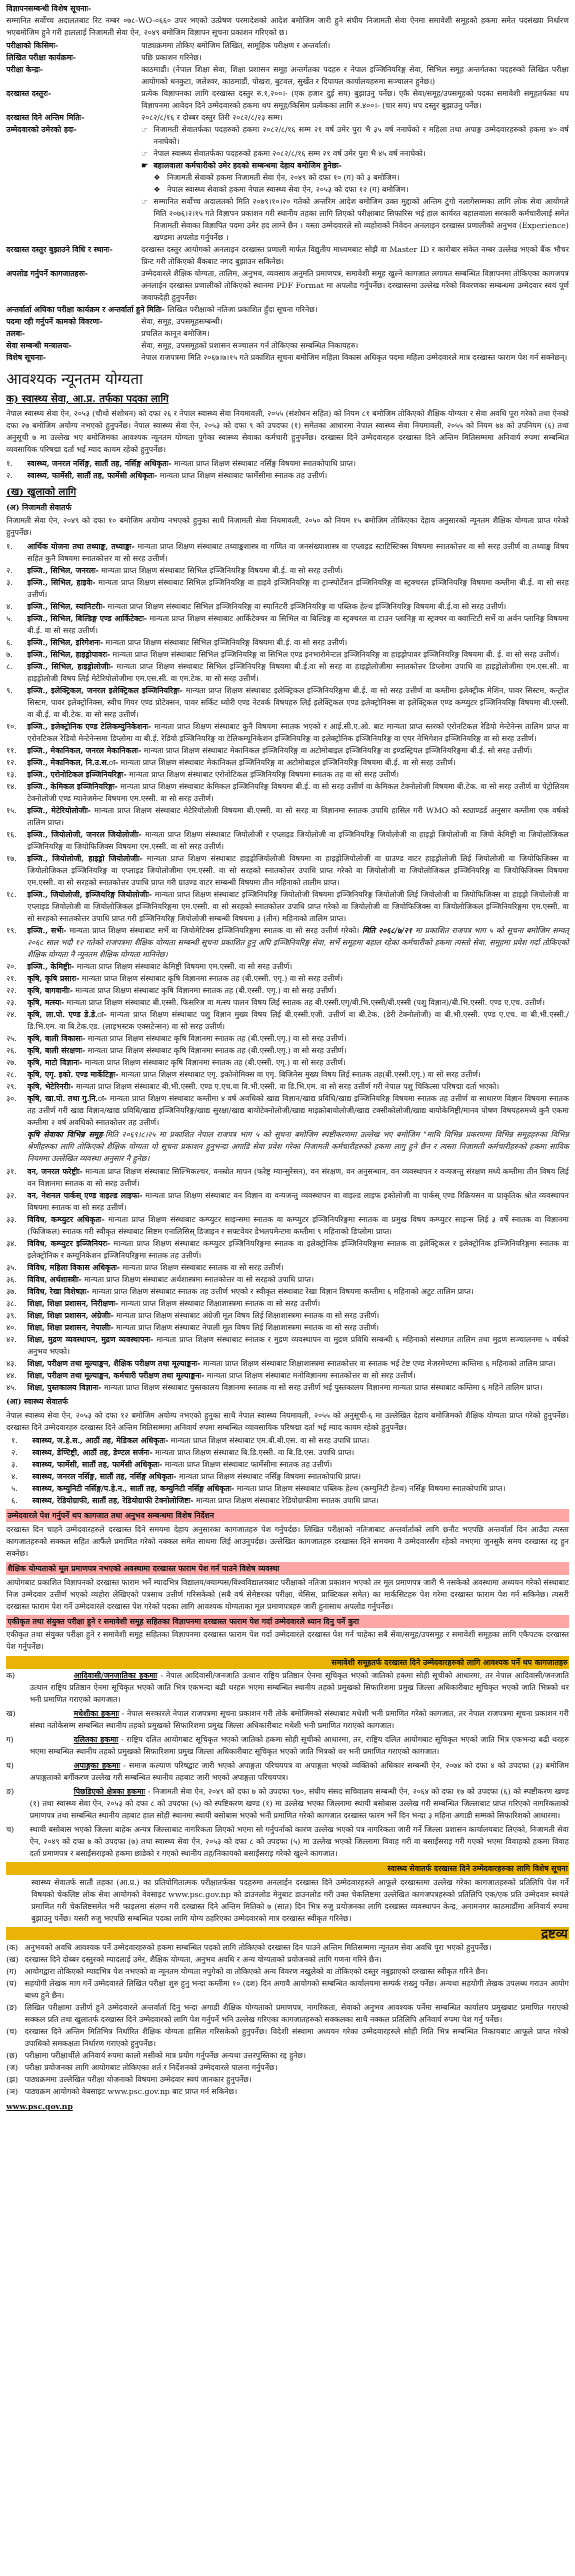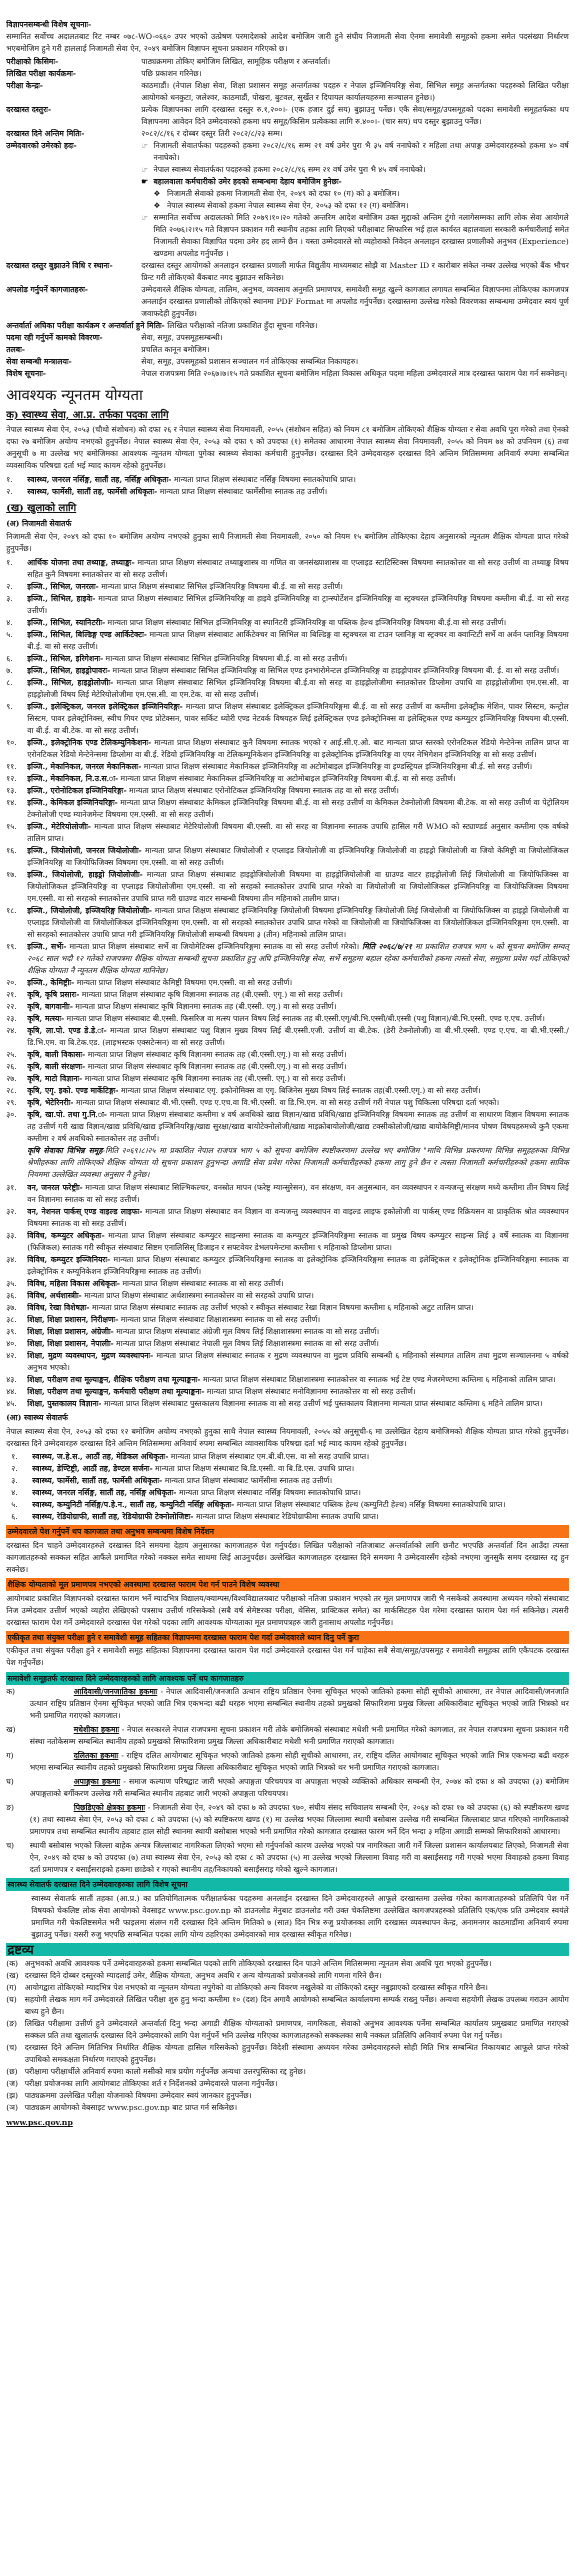--- a/index.html
+++ b/index.html
@@ -4,21 +4,21 @@
 <style>
   html, body { margin: 0; padding: 0; background: #ffffff; }
   body {
     width: 575px;
     font-family: "DejaVu Serif", "Liberation Serif", serif;
     color: #111;
     font-size: 7.7px;
     line-height: 12px;
   }
   .page { padding: 2.5px 6.2px 18.5px 6.2px; }
-  .bold { font-weight: bold; margin-top: 16px; }
+  .bold { font-weight: bold; }
   .just { text-align: justify; }
   .kv { display: flex; margin: 0; }
   .kv .k { width: 135px; flex: 0 0 135px; font-weight: bold; }
   .kv .v { flex: 1; text-align: justify; }
   .kv-wide .k { width: auto; flex: 0 0 auto; margin-right: 2.5px; }
   .bullets { margin: 0; padding: 0; list-style: none; }
   .bullets li { display: flex; margin: 0; }
   .bullets .mark { width: 12.3px; flex: 0 0 12.3px; }
   .sub { margin-left: 12.3px; }
   .sub li .mark { width: 13.6px; flex: 0 0 13.6px; }
@@ -27,26 +27,26 @@
   .h-small { font-weight: bold; margin: 1.9px 0; }
   .para { margin: 0 0 1.2px 0; text-align: justify; }
   ol.num { list-style: none; margin: 0; padding: 0; }
   ol.num li { display: flex; margin: 0; }
   ol.num .n { width: 21px; flex: 0 0 21px; }
   ol.num .body { flex: 1; text-align: justify; }
   ol.num .t { font-weight: bold; }
   .note-italic { font-style: italic; }
   .note-italic .t { font-weight: bold; }
   .bar {
-    background: #f97316;
+    background: #fca5a5;
     font-weight: bold;
     padding: 0.6px 1.2px;
     margin: 2.5px 0 1.2px 0;
   }
-  .bar.light { background: #14b8a6; }
+  .bar.light { background: #eab308; text-align: right; }
   ol.alpha { list-style: none; margin: 0; padding: 0; }
   ol.alpha li { display: flex; margin: 0 0 1.9px 0; }
   ol.alpha .n { width: 23.5px; flex: 0 0 23.5px; }
   ol.alpha .body { flex: 1; text-align: justify; }
   ol.alpha .t { font-weight: bold; text-decoration: underline; padding-left: 44px; }
   .indent-para { padding-left: 25px; text-align: justify; }
   ol.notes { list-style: none; margin: 0; padding: 0; }
   ol.notes li { display: flex; margin: 0; }
   ol.notes .n { width: 18.5px; flex: 0 0 18.5px; }
   ol.notes .body { flex: 1; text-align: justify; }

